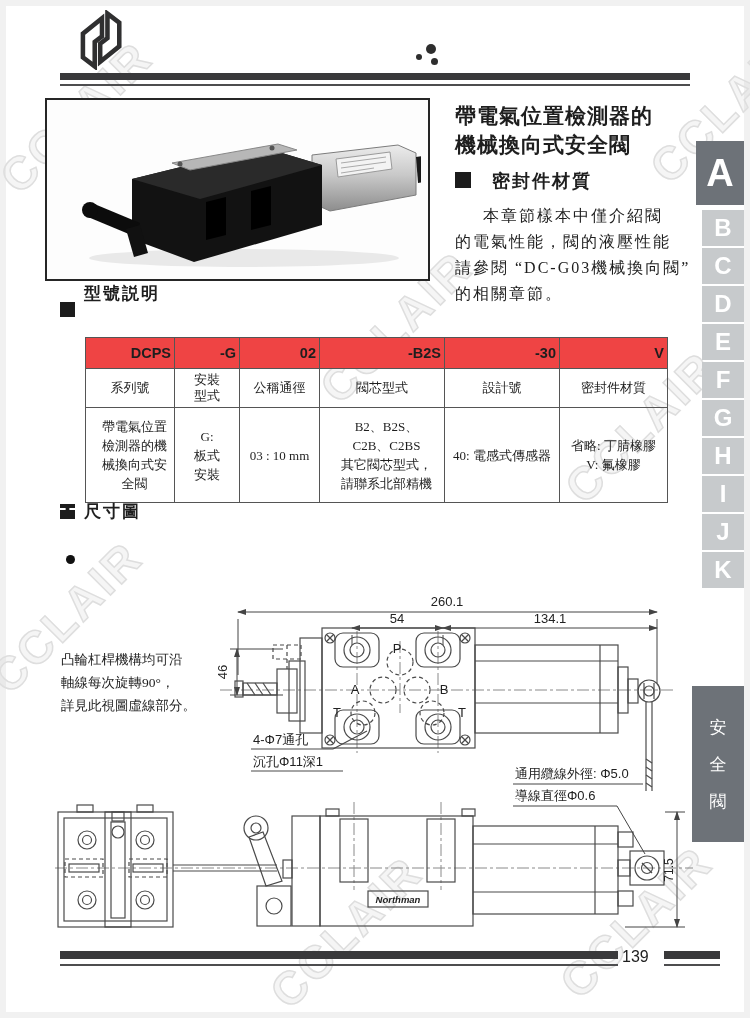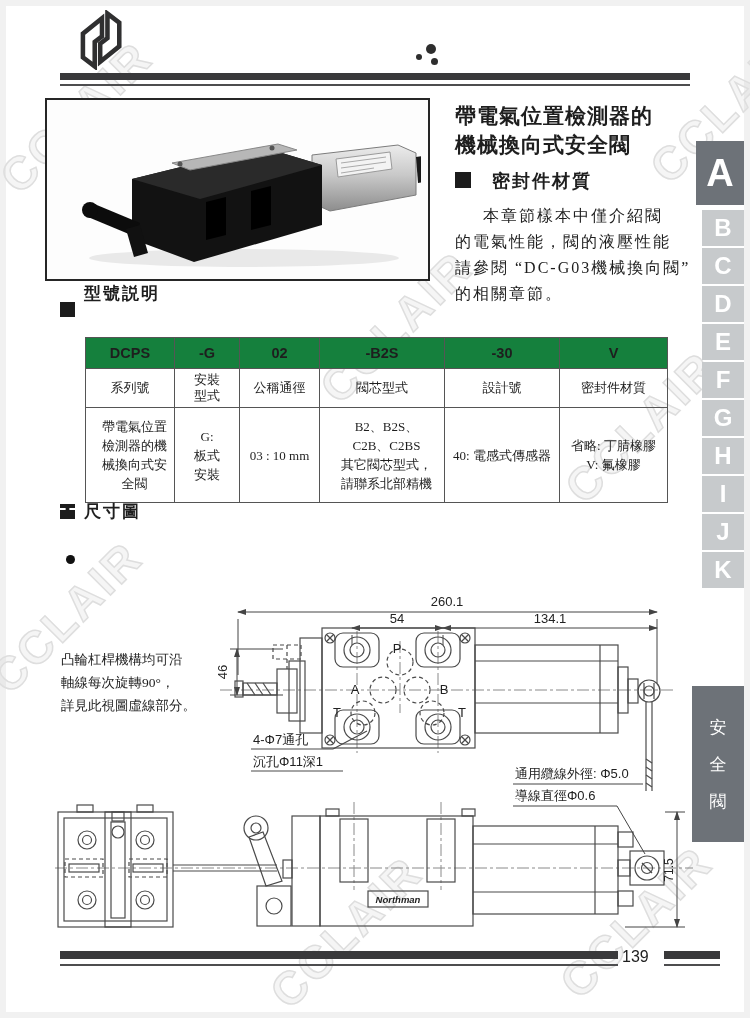--- a/index.html
+++ b/index.html
@@ -43,21 +43,21 @@
             display:flex;flex-direction:column;align-items:center;justify-content:center;
             gap:14px;font-size:17px;z-index:2;}
 
   
   .sec-title{font-size:17px;font-weight:bold;letter-spacing:2px;z-index:2;}
   .sq-dash::after{content:"";position:absolute;left:0;top:4px;width:100%;border-top:2px dashed #ffffff;}
 
   
   .model-table{left:85px;top:337px;border-collapse:collapse;table-layout:fixed;width:582px;z-index:2;}
   .model-table td{border:1px solid #555;text-align:center;vertical-align:middle;padding:2px 3px;}
-  .model-table .code{background:#15803d;font-weight:bold;font-size:14.5px;height:26px;}
+  .model-table .code{background:#ef4444;font-weight:bold;font-size:14.5px;height:26px;text-align:right;}
   .model-table .lbl{font-family:"Liberation Serif",serif;font-size:13px;height:34px;line-height:16px;}
   .model-table .det{font-family:"Liberation Serif",serif;font-size:13px;height:90px;line-height:19px;}
   .model-table .det.left{text-align:center;padding-left:12px;}
 
   
   .variant{left:82px;top:549px;font-size:15px;font-weight:bold;letter-spacing:.5px;z-index:2;}
   .bullet{left:66px;top:555px;width:9px;height:9px;border-radius:50%;background:#111;z-index:2;}
   .draw-note{left:45px;top:648px;font-family:"Liberation Serif",serif;font-size:13.5px;line-height:23px;z-index:2;margin-left:16px;}
 
   svg text{font-family:"Liberation Sans",sans-serif;fill:#222;}

